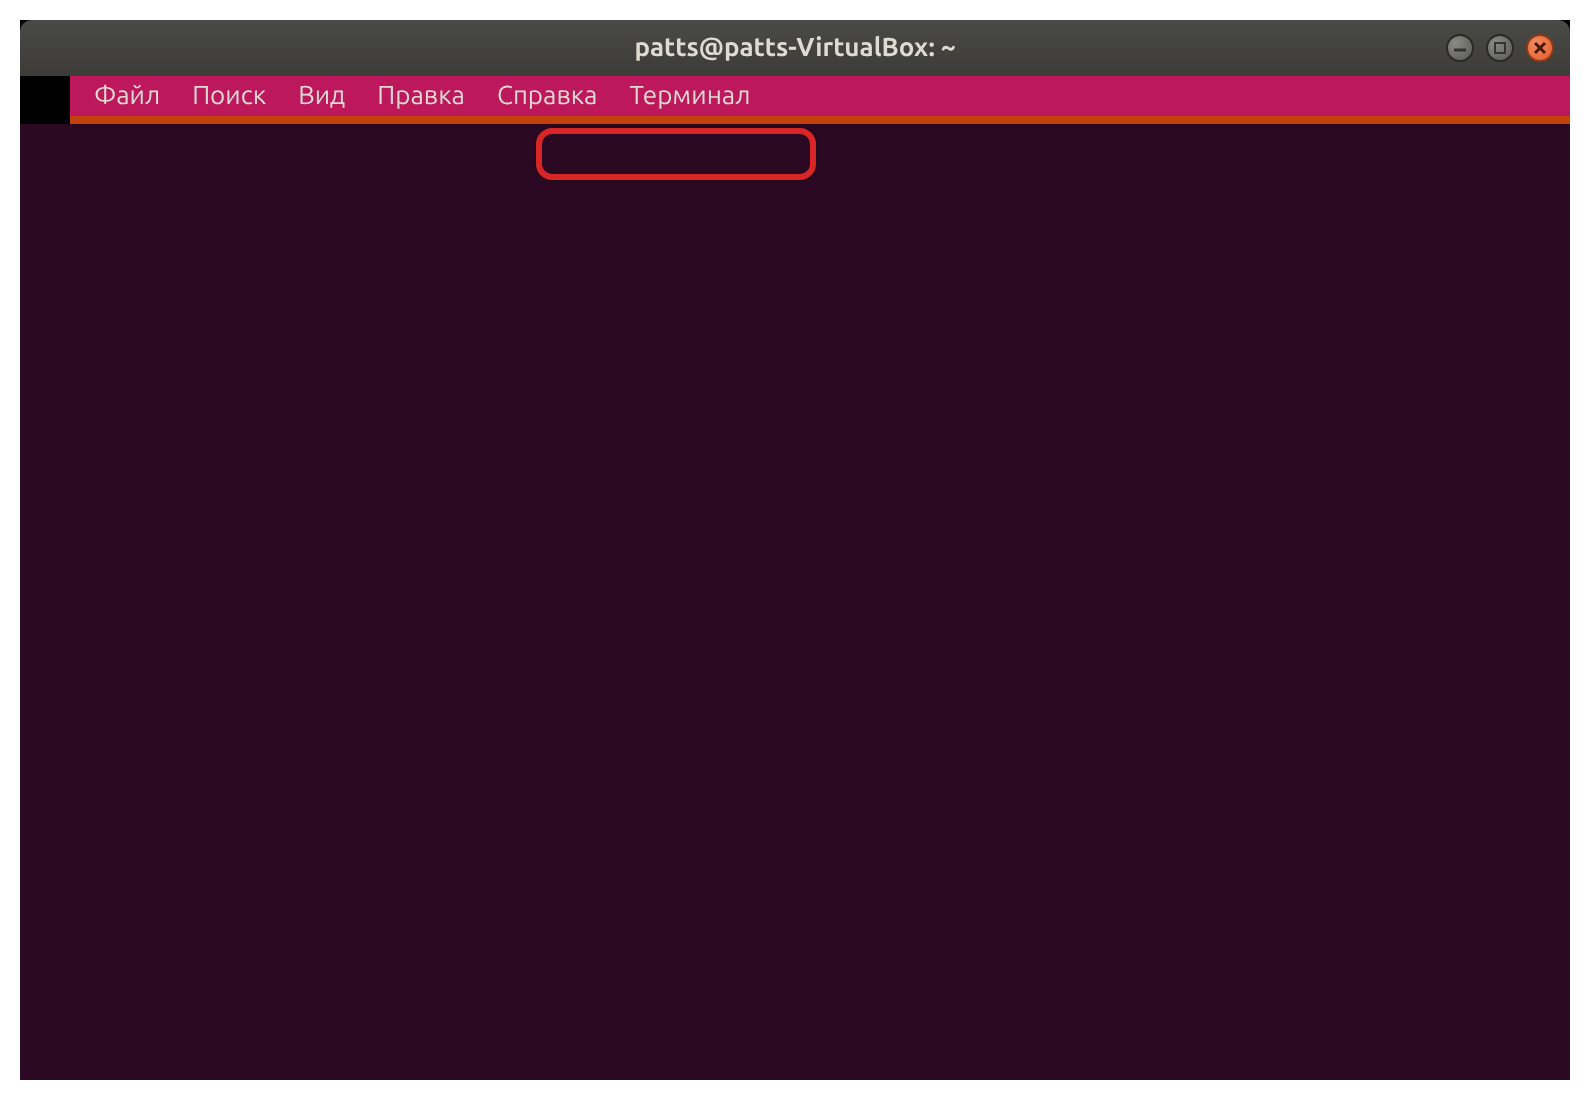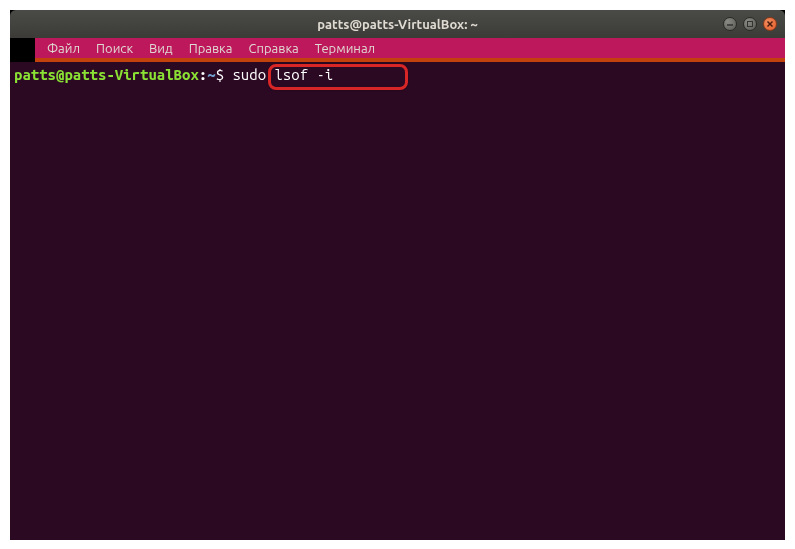--- a/index.html
+++ b/index.html
@@ -149,16 +149,15 @@
   </div>
   <div class="menubar">
     <span class="menu-item">Файл</span>
     <span class="menu-item">Поиск</span>
     <span class="menu-item">Вид</span>
     <span class="menu-item">Правка</span>
     <span class="menu-item">Справка</span>
     <span class="menu-item">Терминал</span>
   </div>
   <div class="terminal-area">
-    <div class="prompt-line"><span class="prompt-user">patts@patts-VirtualBox</span><span class="prompt-colon">:</span><span class="prompt-path">~</span><span class="prompt-dollar">$ </span><span class="prompt-command">sudo lsof -i</span></div>
     <div class="highlight-box"></div>
   </div>
 </div>
 
 </body></html>

